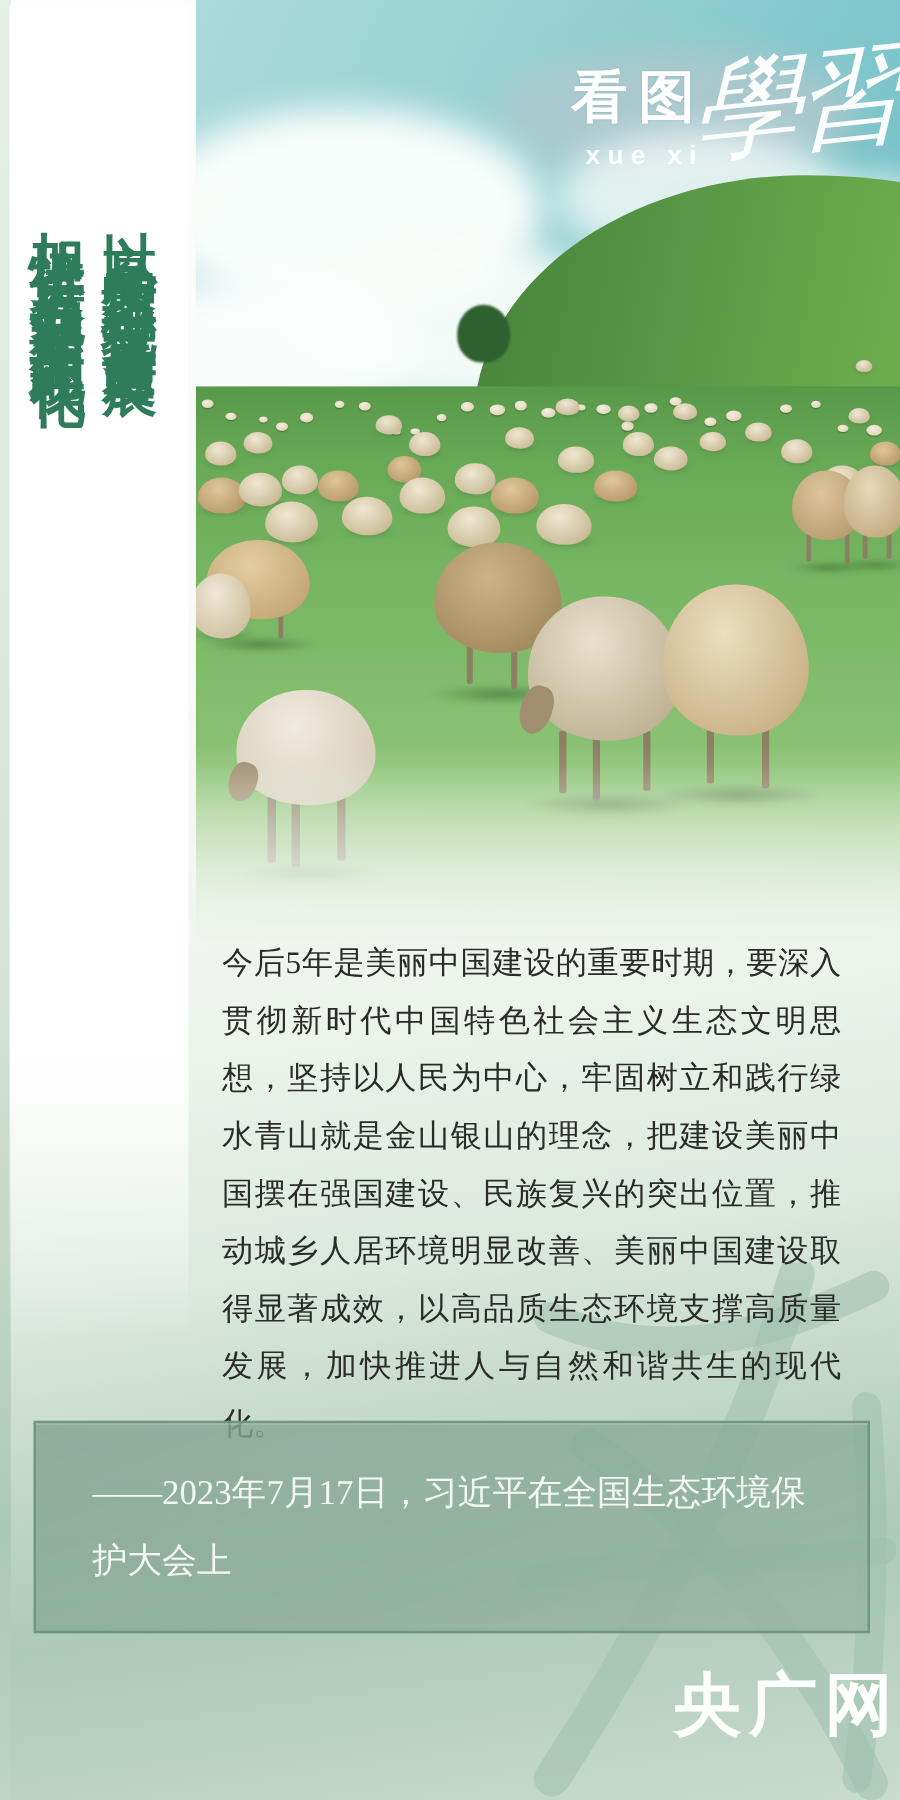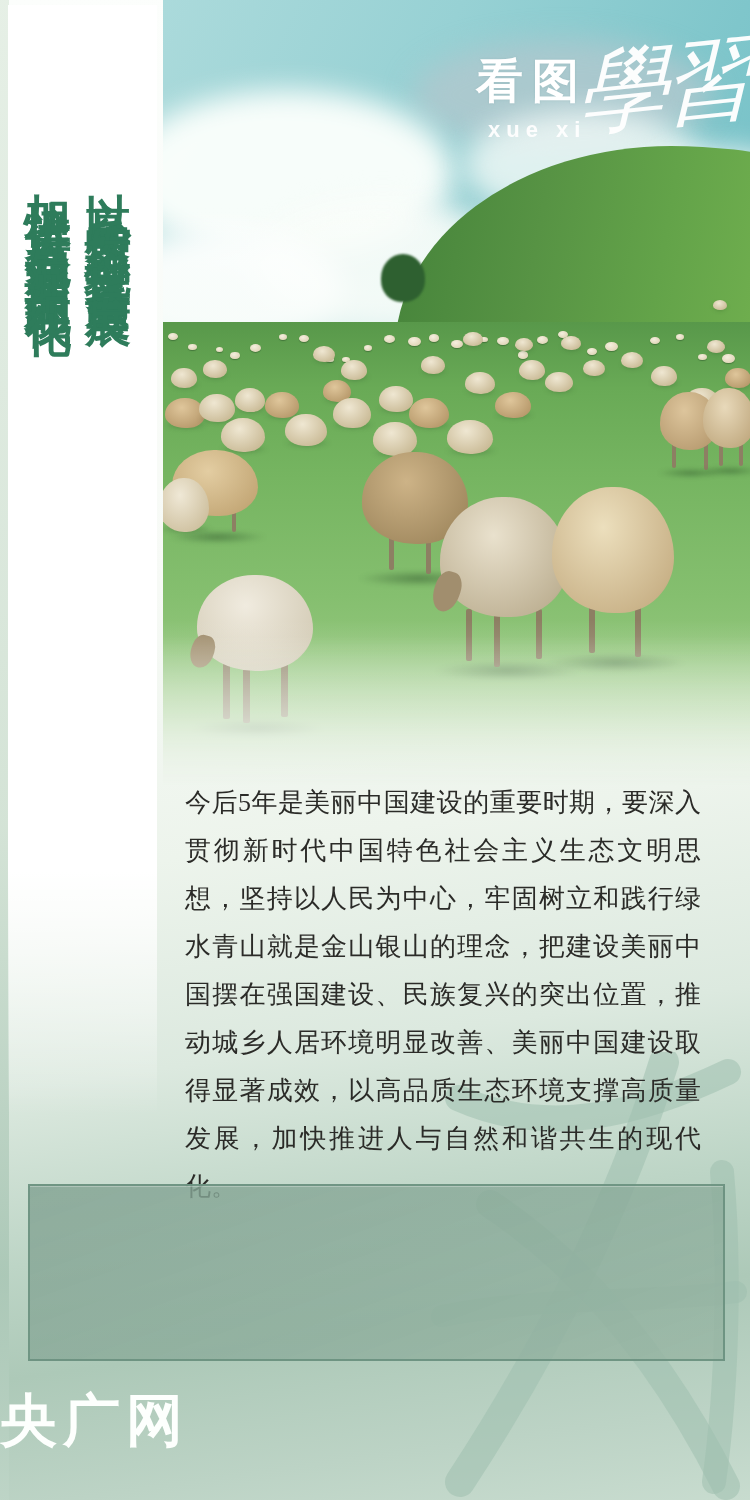--- a/index.html
+++ b/index.html
@@ -67,21 +67,21 @@
     font-size:26px;line-height:48px;color:#2b2b28;text-align:justify;text-justify:inter-ideograph;}
   
   .watermark{position:absolute;left:428px;top:1052px;}
   
   .attr-panel{position:absolute;left:28px;top:1184px;width:697px;height:177px;box-sizing:border-box;
     background:linear-gradient(160deg,rgba(130,162,146,.82) 0%,rgba(140,172,155,.78) 60%,rgba(150,180,162,.75) 100%);
     border:2px solid rgba(104,143,126,.85);
     box-shadow:inset 0 1px 0 rgba(255,255,255,.28);
     padding:30px 40px 0 47px;color:#f4f8f4;font-size:29px;line-height:57px;}
   
-  .footer-logo{position:absolute;left:0;top:1383px;width:100%;text-align:left;
+  .footer-logo{position:absolute;left:0;top:1383px;width:100%;text-align:right;
     font-family:"Liberation Sans","DejaVu Sans",sans-serif;
     font-size:57px;font-weight:800;letter-spacing:6px;color:#fdfffd;}
 </style>
 </head>
 <body>
 
 <div class="poster">
   <div class="edge-tint"></div>
   <div class="white-panel"></div>
 
@@ -321,16 +321,17 @@
   </div>
 
   <div class="headline">
     <span>以高品质生态环境支撑高质量发展</span>
     <span>加快推进人与自然和谐共生的现代化</span>
   </div>
 
   <p class="quote">今后5年是美丽中国建设的重要时期，要深入贯彻新时代中国特色社会主义生态文明思想，坚持以人民为中心，牢固树立和践行绿水青山就是金山银山的理念，把建设美丽中国摆在强国建设、民族复兴的突出位置，推动城乡人居环境明显改善、美丽中国建设取得显著成效，以高品质生态环境支撑高质量发展，加快推进人与自然和谐共生的现代化。</p>
 
   <div class="attr-panel">
+    <div>——2023年7月17日，习近平在全国生态环境保护大会上</div>
   </div>
 
   <div class="footer-logo">央广网</div>
 </div>
 
 </body></html>

